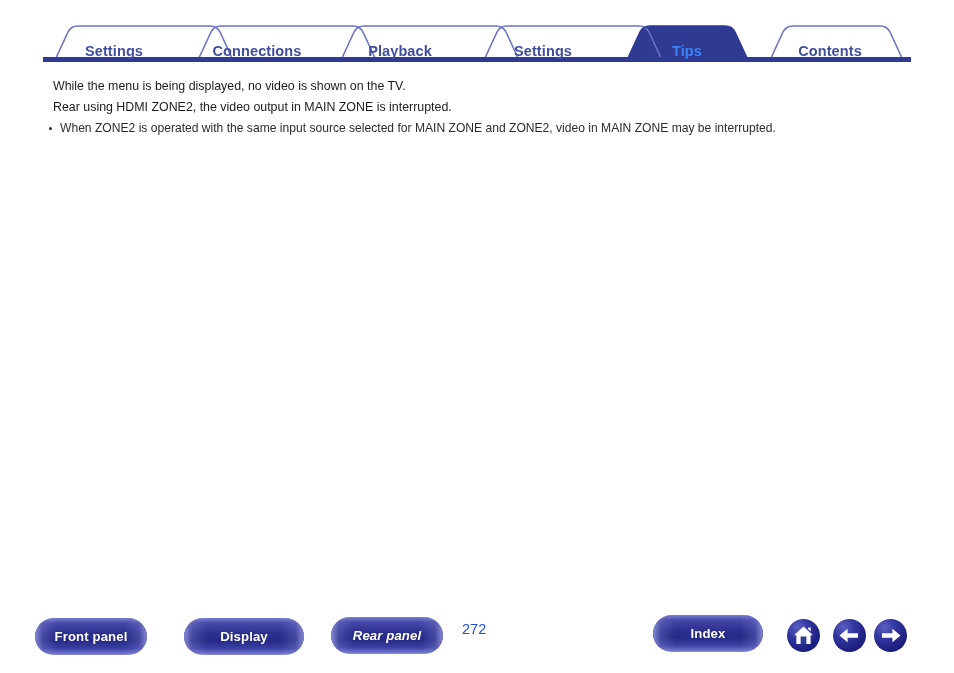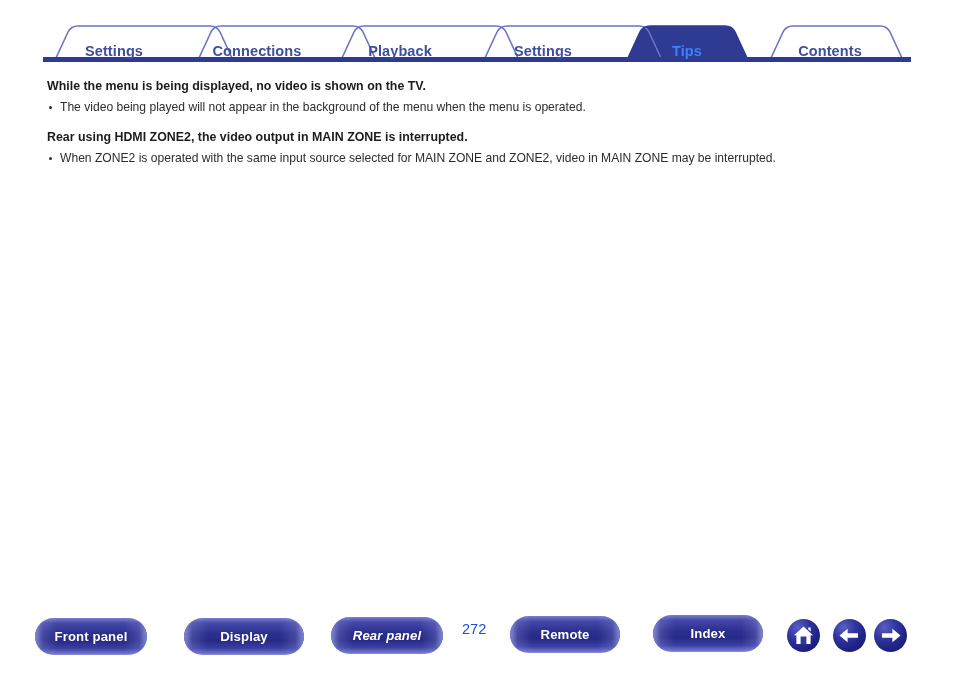--- a/index.html
+++ b/index.html
@@ -47,23 +47,23 @@
 
   
   #content {
     position: absolute;
     left: 43px;
     top: 78px;
     width: 880px;
   }
   .section-heading {
     font-size: 12.4px;
-    font-weight: bold;
+    font-weight: normal;
     color: #1c1c1c;
-    margin: 0 0 5px 4px;
+    margin: 0 0 5px 10px;
     line-height: 16px;
   }
   .bullet-list {
     list-style: none;
     margin: 0 0 13px 0;
     padding: 0;
   }
   .bullet-item {
     position: relative;
     padding-left: 17px;
@@ -195,23 +195,20 @@
   <div class="tab-label" style="left:214px">Connections</div>
   <div class="tab-label" style="left:357px">Playback</div>
   <div class="tab-label" style="left:500px">Settings</div>
   <div class="tab-label active" style="left:644px">Tips</div>
   <div class="tab-label" style="left:787px">Contents</div>
 </div>
 
 <div id="content">
 
   <h2 class="section-heading">While the menu is being displayed, no video is shown on the TV.</h2>
-  <ul class="bullet-list">
-    <li class="bullet-item">The video being played will not appear in the background of the menu when the menu is operated.</li>
-  </ul>
 
   <h2 class="section-heading">Rear using HDMI ZONE2, the video output in MAIN ZONE is interrupted.</h2>
   <ul class="bullet-list">
     <li class="bullet-item">When ZONE2 is operated with the same input source selected for MAIN ZONE and ZONE2, video in MAIN ZONE may be interrupted.</li>
   </ul>
 
 </div>
 
 <div id="bottom-bar">
 
@@ -220,23 +217,20 @@
   </button>
 
   <button class="pill-button" style="left:184px; top:6px;  width:120px;">
     <span>Display</span>
   </button>
 
   <button class="pill-button" style="left:331px; top:5px;  width:112px;font-style:italic;">
     <span>Rear panel</span>
   </button>
 
-  <button class="pill-button" style="left:510px; top:4px;  width:110px;">
-    <span>Remote</span>
-  </button>
 
   <button class="pill-button" style="left:653px; top:3px;  width:110px;">
     <span>Index</span>
   </button>
 
   <button class="circle-button" style="left:787px; top:7px;">
     <svg width="33" height="33" viewBox="0 0 33 33" xmlns="http://www.w3.org/2000/svg">
       <path d="M16.5 7.5 L26 16.2 L23.6 16.2 L23.6 25 L9.4 25 L9.4 16.2 L7 16.2 Z" fill="#ffffff"></path>
       <rect x="13.6" y="17.5" width="5.8" height="7.5" fill="#2f3a93"></rect>
       <path d="M21.2 8.6 L23.7 8.6 L23.7 12.4 L21.2 10.2 Z" fill="#ffffff"></path>

